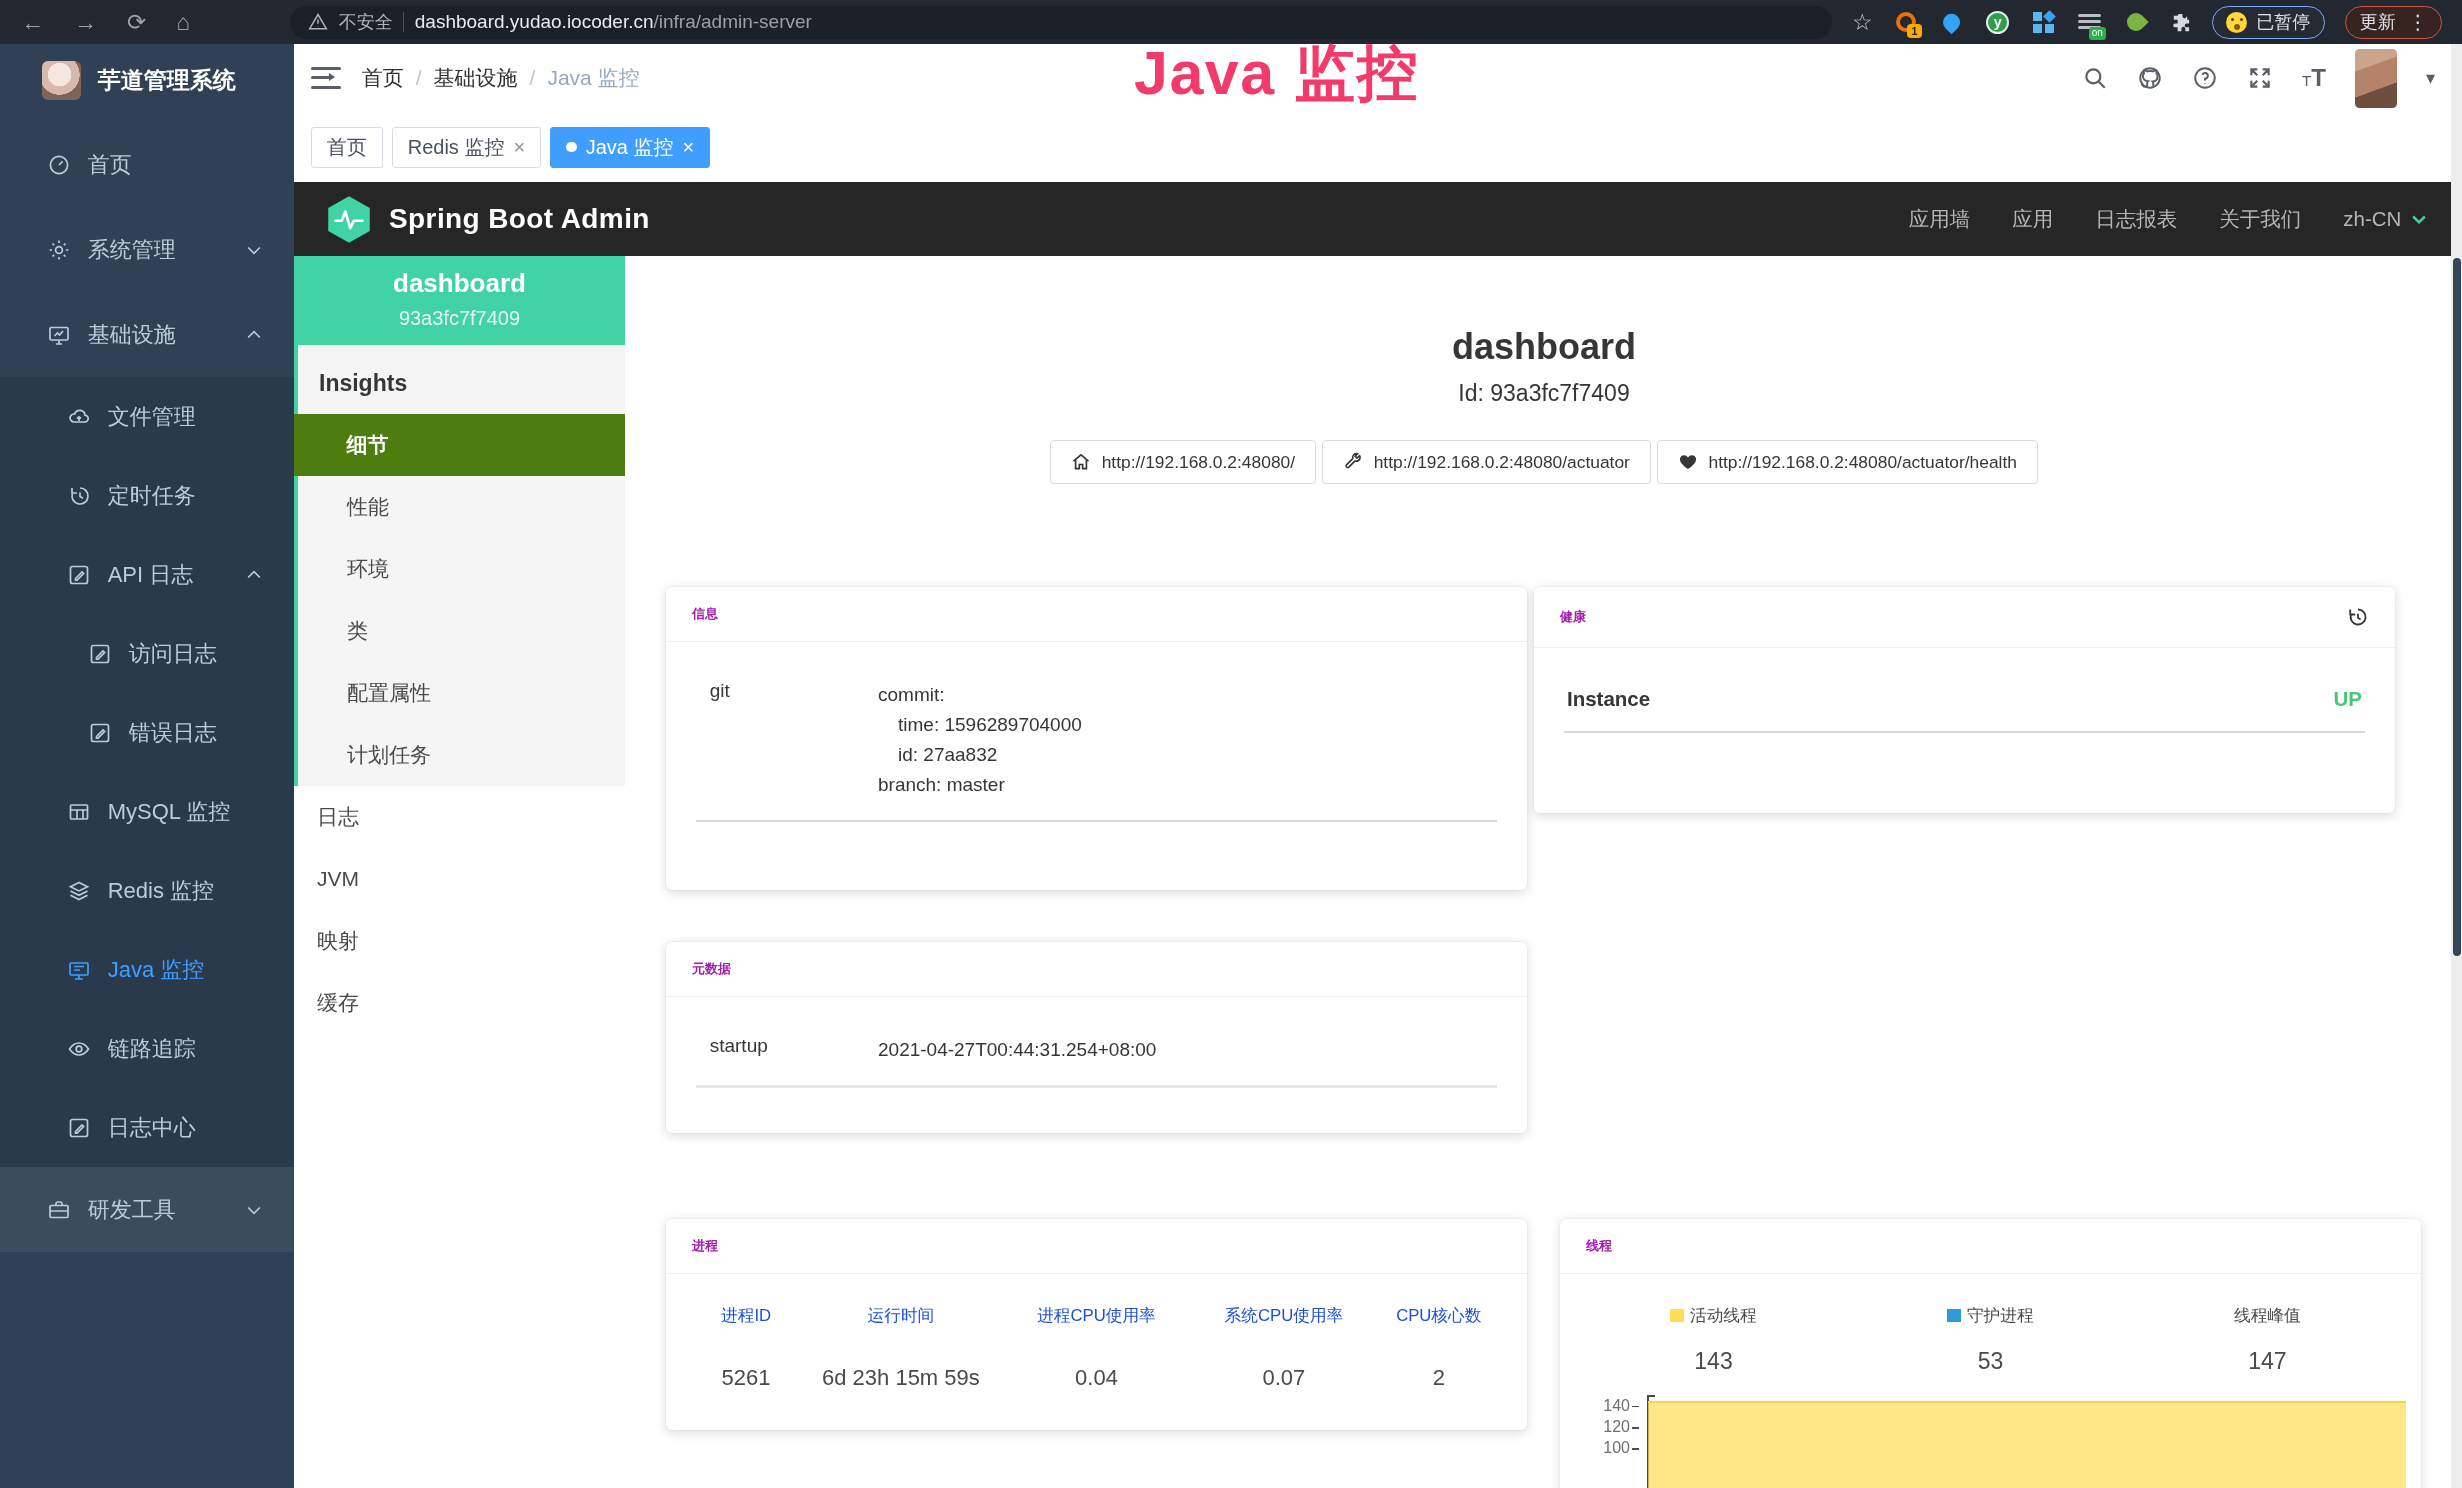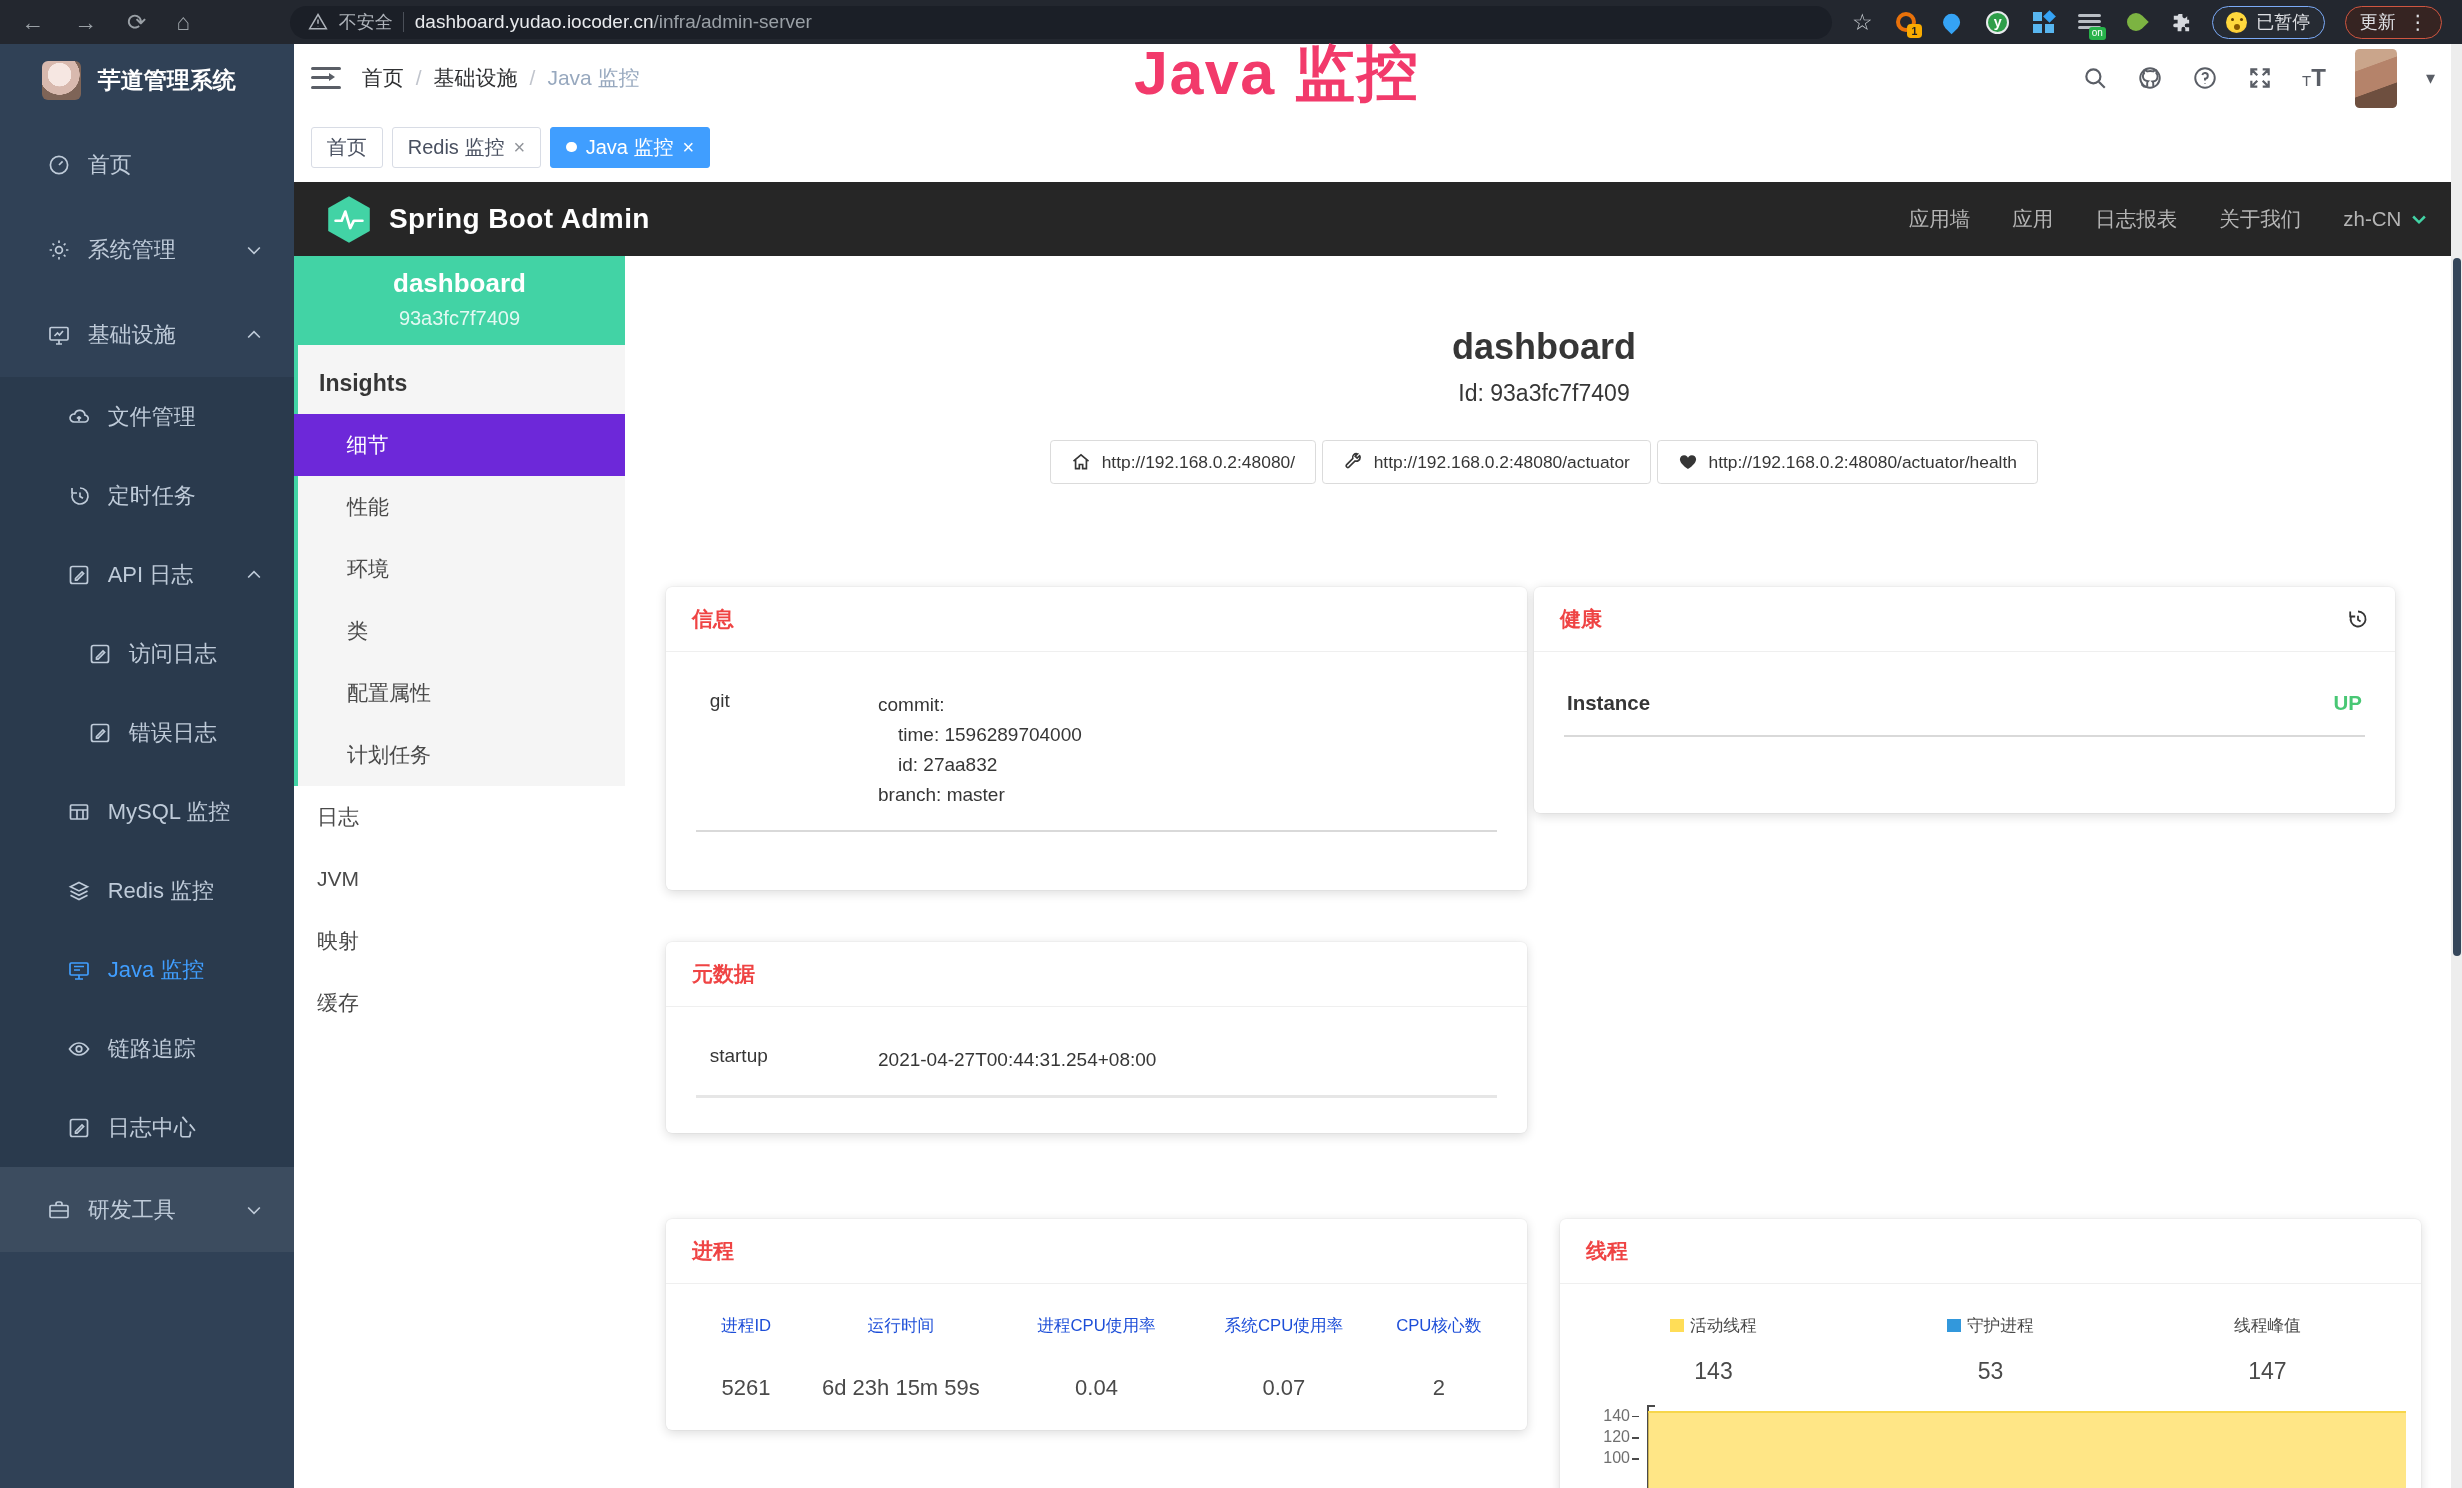--- a/index.html
+++ b/index.html
@@ -110,37 +110,37 @@
 
   
   .sba-side { position:absolute; left:294px; top:256px; width:331px; bottom:0; background:#fff; z-index:15; }
   .inst-block { background:#42d3a5; color:#fff; text-align:center; padding:12px 7.6px 15px; cursor:pointer; }
   .inst-name { font-size:26px; font-weight:bold; }
   .inst-id { font-size:20px; margin-top:7.6px; color:rgba(255,255,255,0.85); }
   .insights { background:#f5f5f5; border-left:4.6px solid #42d3a5; padding-top:15px; }
   .grp-label { font-size:23px; font-weight:bold; color:#363636; padding:10.6px 0 16.7px 21px; }
   .side-item { height:62px; display:flex; align-items:center; font-size:21px; color:#4a4a4a; cursor:pointer; }
   .insights .side-item { padding-left:49px; }
-  .side-item.active { background:#6d28d9; color:#fff; margin-left:-4.6px; padding-left:53px; }
+  .side-item.active { background:#4d7c0f; color:#fff; margin-left:-4.6px; padding-left:53px;font-weight:bold; }
   .root-items .side-item { padding-left:23px; }
 
   
   .sba-main { position:absolute; left:626px; top:256px; right:0; bottom:0; background:#fff; }
   .main-title { text-align:center; margin-top:70px; font-size:36px; font-weight:bold; color:#363636; }
   .main-sub { text-align:center; margin-top:12px; font-size:23px; color:#363636; }
   .links-row { display:flex; justify-content:center; gap:6px; margin-top:33px; }
   .link-btn { height:44px; border:0.8px solid #dbdbdb; border-radius:3.8px; background:#fff; display:flex;
     align-items:center; gap:10.6px; padding:0 20px; font-size:17.4px; color:#363636; cursor:pointer; }
   .link-btn .lic { width:20px; height:20px; color:#363636; flex:0 0 auto; }
 
   .panel { position:absolute; background:#fff; border-radius:6px;
     box-shadow:0 2.3px 10.6px rgba(10,10,10,0.14), 0 0 0 0.8px rgba(10,10,10,0.03); }
   .panel-hd { display:flex; align-items:center; justify-content:space-between; padding:18px 26px;
     border-bottom:1.5px solid #efefef; }
-  .panel-hd .ttl { font-size:21px; font-weight:bold; color:#ef4444; }
+  .panel-hd .ttl { font-size:13px; font-weight:bold; color:#a21caf; }
   .panel-hd .hic { width:24px; height:24px; color:#363636; cursor:pointer; }
   .p-info   { left:40px;  top:331px;  width:861px; height:303px; }
   .p-health { left:908px; top:331px; width:861px; height:226px;text-align:right; }
   .p-meta   { left:40px;  top:686px;  width:861px; height:191px; }
   .p-proc   { left:40px;  top:963px; width:861px; height:211px; }
   .p-thread { left:934px; top:963px; width:861px; height:470px; }
 
   .kv-row { display:flex; padding:38px 30px 0; }
   .kv-label { width:182px; font-size:19px; color:#363636; padding-left:13.7px; }
   .kv-val { flex:1; font-size:19px; color:#363636; line-height:30px; }

